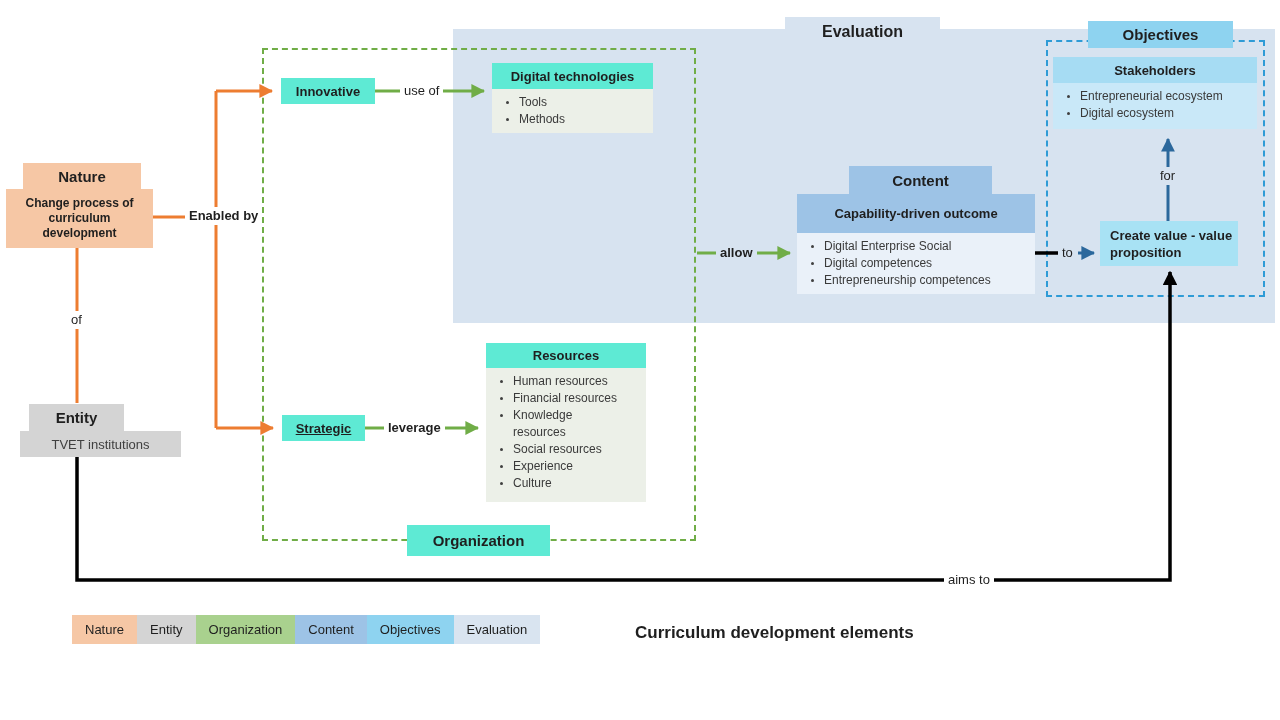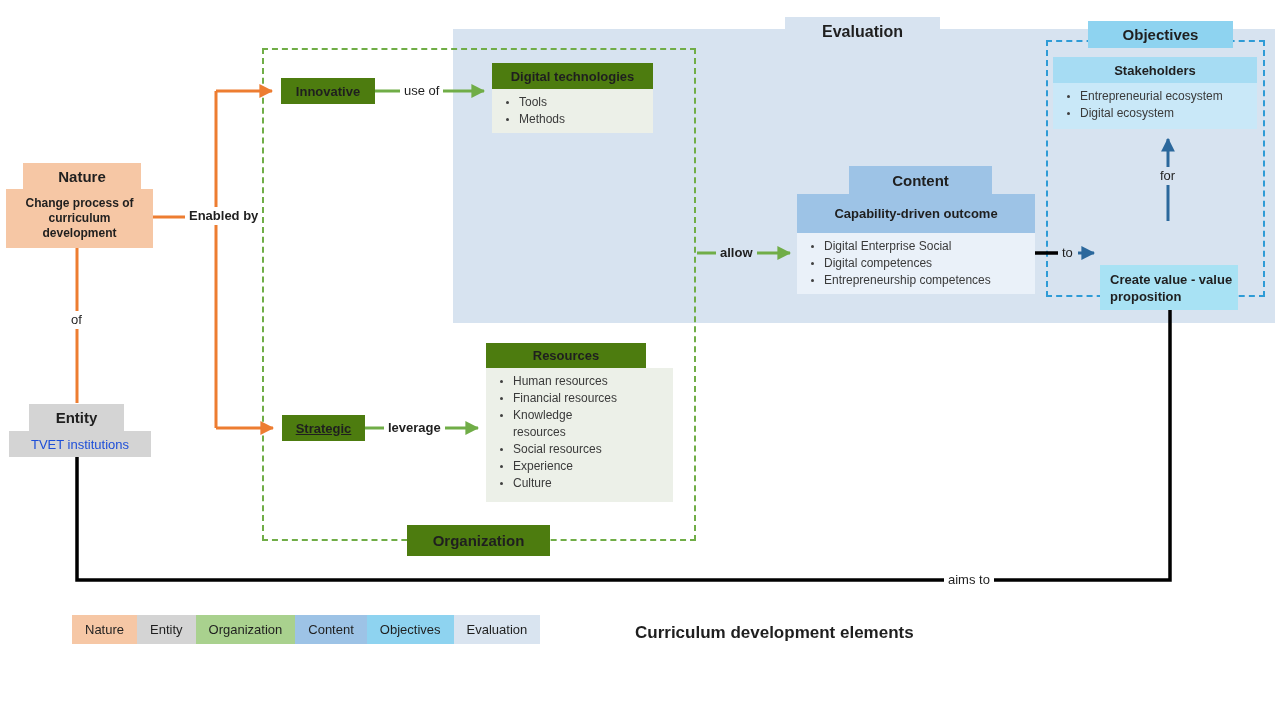--- a/index.html
+++ b/index.html
@@ -15,21 +15,21 @@
   
   .org-dashed{left:262px;top:48px;width:434px;height:493px;border:2px dashed #70AD47;z-index:2;}
   .obj-dashed{left:1046px;top:40px;width:219px;height:257px;border:2px dashed #2E9BD6;z-index:2;}
   
   svg.connectors{left:0;top:0;width:1280px;height:720px;z-index:3;pointer-events:none;}
   
   .node{z-index:4;display:flex;align-items:center;justify-content:center;text-align:center;}
   .bold{font-weight:bold;}
   .peach{background:#F6C7A5;}
   .gray{background:#D4D4D4;}
-  .green{background:#4d7c0f;text-align:center;}
+  .green{background:#5eead4;text-align:center;}
   .mblue{background:#9DC3E6;}
   .sky{background:#8ED3F0;}
   .sky2{background:#A6DCF3;}
   .skybody{background:#C9E8F8;}
   .cyan{background:#A8E2F4;}
   .greenbody{background:#ECF0E8;}
   .bluebody{background:#EAF1F9;}
   
   .blist{z-index:4;}
   .blist ul{margin:0;padding:5px 2px 4px 27px;list-style:disc;}
@@ -99,21 +99,21 @@
   <div class="abs node peach bold" style="left:23px;top:163px;width:118px;height:26px;font-size:15px;">
     <span>Nature</span>
   </div>
   <div class="abs node peach bold" style="left:6px;top:189px;width:147px;height:59px;font-size:12px;line-height:15px;padding:2px 6px;">
     <span>Change process of curriculum development</span>
   </div>
 
   <div class="abs node gray bold" style="left:29px;top:404px;width:95px;height:27px;font-size:15px;">
     <span>Entity</span>
   </div>
-  <div class="abs node gray" style="left:9px;top:431px;width:142px;height:26px;font-size:13px;color:#1d4ed8;">
+  <div class="abs node gray" style="left:20px;top:431px;width:161px;height:26px;font-size:13px;color:#404040;">
     <span>TVET institutions</span>
   </div>
 
   <div class="abs node green bold" style="left:281px;top:78px;width:94px;height:26px;font-size:13px;">
     <span>Innovative</span>
   </div>
   <div class="abs node green bold" style="left:282px;top:415px;width:83px;height:26px;font-size:13px;text-decoration:underline;">
     <span>Strategic</span>
   </div>
 
@@ -123,21 +123,21 @@
   <div class="abs greenbody blist" style="left:492px;top:89px;width:161px;height:44px;">
     <ul>
         <li>Tools</li>
         <li>Methods</li>
       </ul>
   </div>
 
   <div class="abs node green bold" style="left:486px;top:343px;width:160px;height:25px;font-size:13px;">
     <span>Resources</span>
   </div>
-  <div class="abs greenbody blist" style="left:486px;top:368px;width:187px;height:134px;">
+  <div class="abs greenbody blist" style="left:486px;top:368px;width:160px;height:134px;">
     <ul>
         <li>Human resources</li>
         <li>Financial resources</li>
         <li>Knowledge
 resources</li>
         <li>Social resources</li>
         <li>Experience</li>
         <li>Culture</li>
       </ul>
   </div>
@@ -166,21 +166,21 @@
   <div class="abs skybody blist" style="left:1053px;top:83px;width:204px;height:46px;">
     <ul>
         <li>Entrepreneurial ecosystem</li>
         <li>Digital ecosystem</li>
       </ul>
   </div>
   <div class="abs node sky2 bold" style="left:1053px;top:57px;width:204px;height:26px;font-size:13px;">
     <span>Stakeholders</span>
   </div>
 
-  <div class="abs node cyan bold" style="left:1100px;top:221px;width:138px;height:45px;font-size:13px;line-height:17px;justify-content:flex-start;text-align:left;padding-left:10px;margin-top:44px;">
+  <div class="abs node cyan bold" style="left:1100px;top:221px;width:138px;height:45px;font-size:13px;line-height:17px;justify-content:flex-start;text-align:left;padding-left:10px;">
     <span>Create value - value proposition</span>
   </div>
 
   <span class="abs clabel onwhite w600" style="left:185px;top:207px;">Enabled by</span>
   <span class="abs clabel onwhite" style="left:67px;top:311px;">of</span>
   <span class="abs clabel onwhite" style="left:400px;top:82px;">use of</span>
   <span class="abs clabel onwhite w600" style="left:384px;top:419px;">leverage</span>
   <span class="abs clabel onblue w600" style="left:716px;top:244px;">allow</span>
   <span class="abs clabel onblue" style="left:1058px;top:244px;">to</span>
   <span class="abs clabel onblue" style="left:1156px;top:167px;">for</span>

